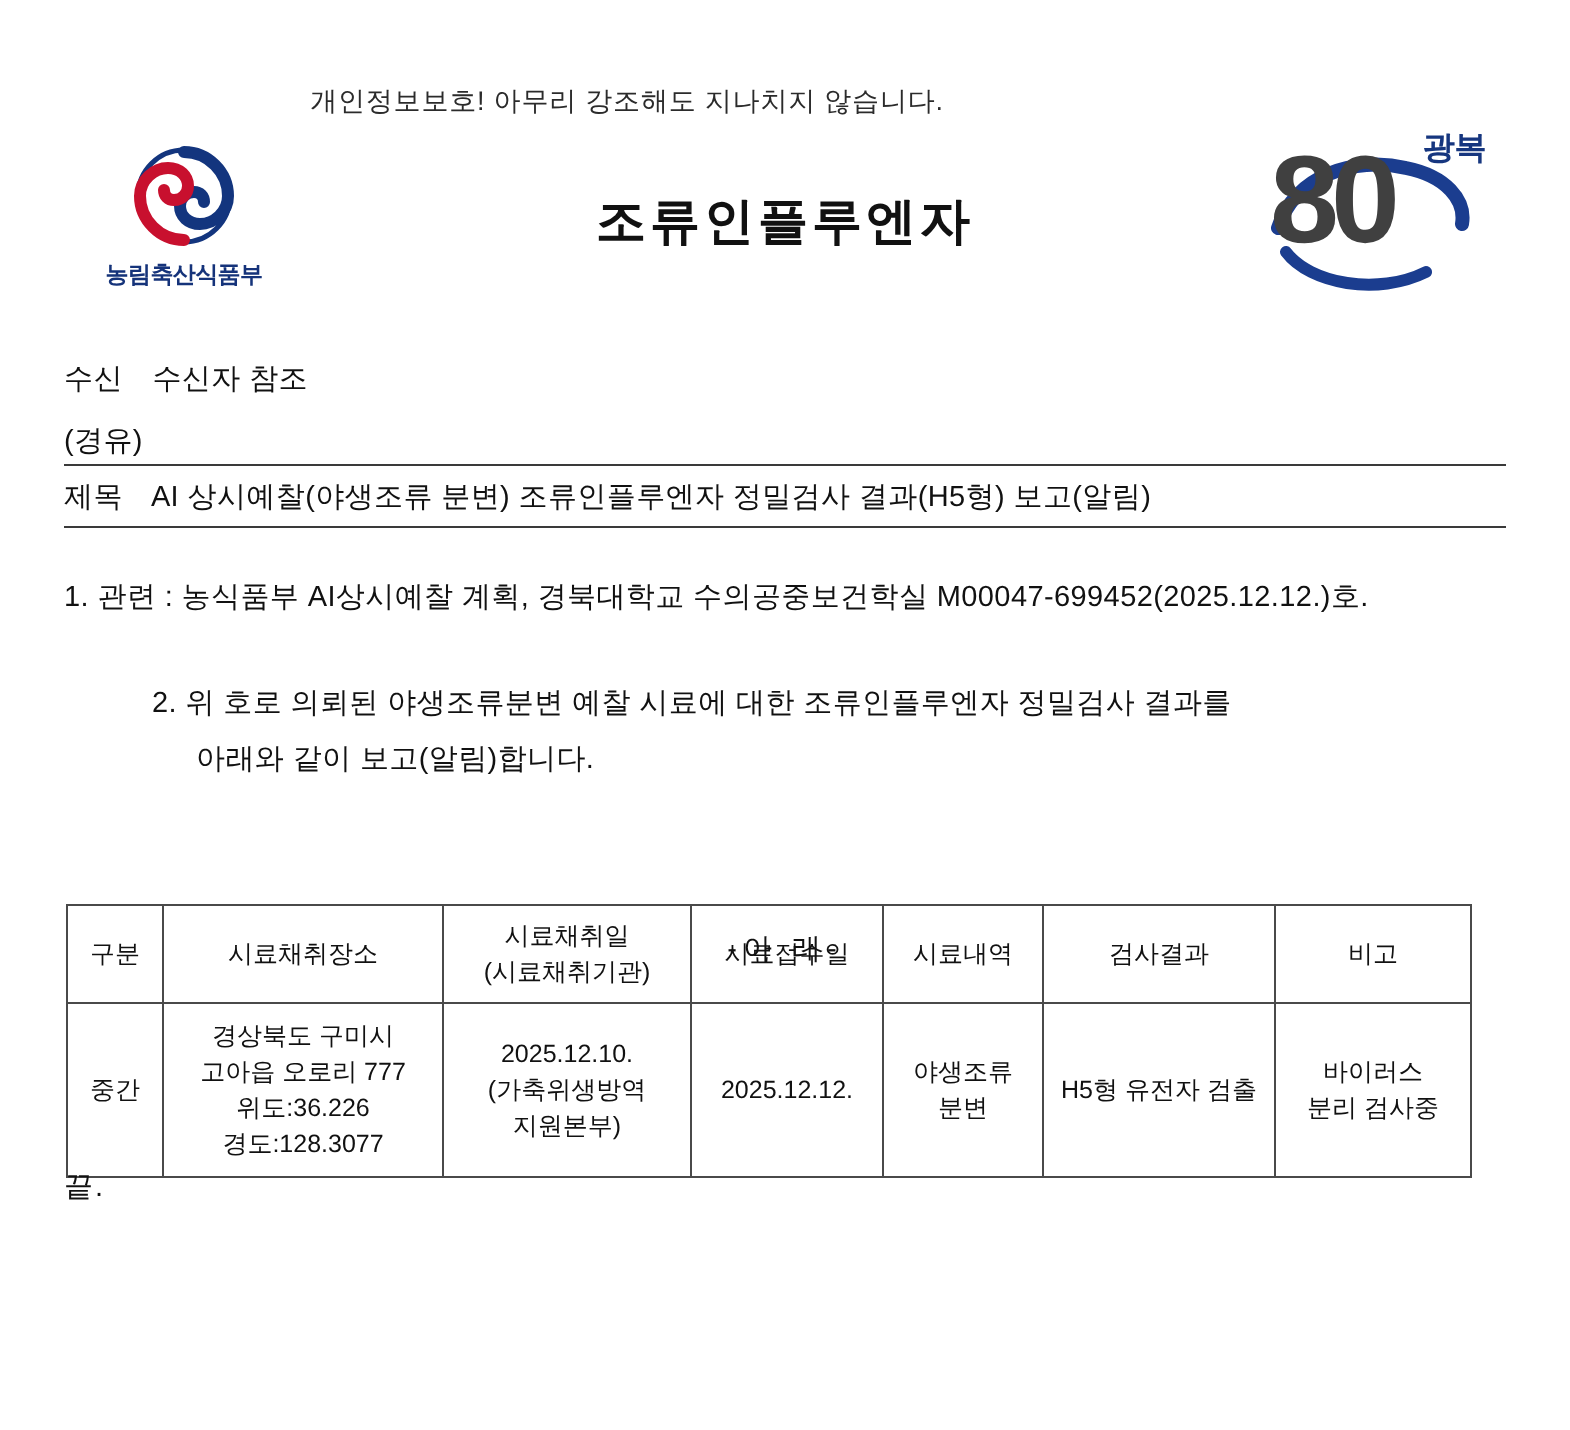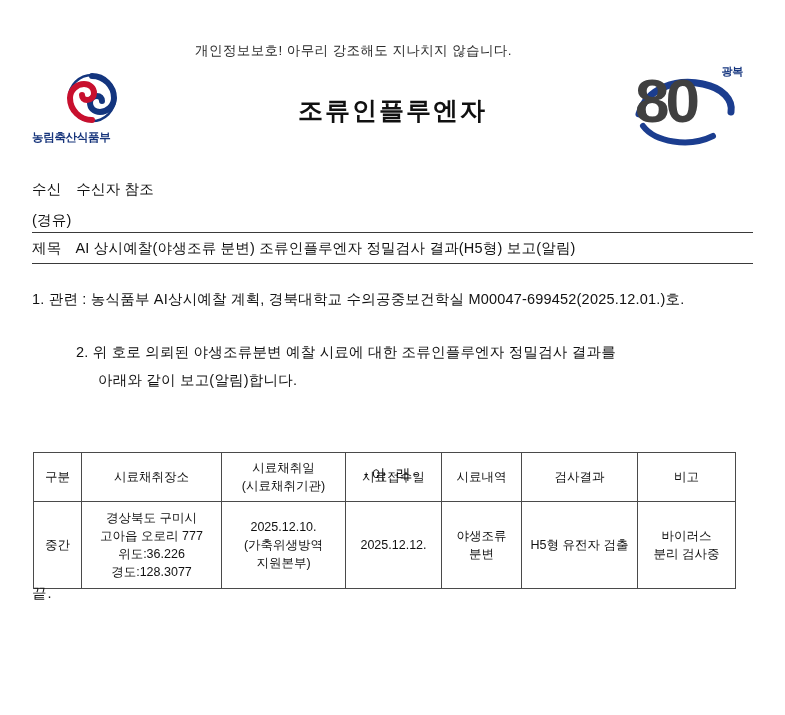--- a/index.html
+++ b/index.html
@@ -26,41 +26,41 @@
   
   .notice-line {
     position: absolute;
     top: 42px;
     left: 0;
     width: 627px;
     text-align: center;
     font-size: 13.5px;
     letter-spacing: 0.4px;
     color: #2b2b2b;
-    padding-left: 40px;
   }
 
   .org-title {
     position: absolute;
     top: 94px;
     left: 0;
     width: 785px;
     text-align: center;
     font-size: 25px;
     font-weight: bold;
     letter-spacing: 2px;
     color: #111111;
   }
 
   
   .emblem-left {
     position: absolute;
     top: 72px;
     left: 32px;
     width: 120px;
+    text-align: center;
   }
   .emblem-left .mark {
     width: 52px;
     height: 52px;
     margin: 0 auto;
     display: block;
   }
   .emblem-left .mark-label {
     margin-top: 6px;
     font-size: 11.5px;
@@ -74,21 +74,21 @@
     position: absolute;
     top: 62px;
     right: 42px;
     width: 110px;
     height: 82px;
   }
   .emblem-right .gb-label {
     position: absolute;
     top: 2px;
     right: 0px;
-    font-size: 11px;
+    font-size: 16px;
     color: #16367f;
     font-weight: bold;
     letter-spacing: -0.2px;
   }
   .emblem-right .eighty {
     position: absolute;
     top: 12px;
     left: 2px;
     font-size: 62px;
     font-weight: bold;
@@ -241,21 +241,21 @@
 
   <div class="hline hline-top"></div>
 
   <div class="field-row r-jemok">
     <span class="field-label">제목</span>
     <span>AI 상시예찰(야생조류 분변) 조류인플루엔자 정밀검사 결과(H5형) 보고(알림)</span>
   </div>
 
   <div class="hline hline-bottom"></div>
 
-  <div class="para p1">1. 관련 : 농식품부 AI상시예찰 계획, 경북대학교 수의공중보건학실 M00047-699452(2025.12.01.)호.</div>
+  <div class="para p1">1. 관련 : 농식품부 AI상시예찰 계획, 경북대학교 수의공중보건학실 M00047-699452(2025.12.12.)호.</div>
 
   <div class="para p2">
     <span>2. 위 호로 의뢰된 야생조류분변 예찰 시료에 대한 조류인플루엔자 정밀검사 결과를</span>
     <span class="indent">아래와 같이 보고(알림)합니다.</span>
   </div>
 
   <div class="arae">-아     래-</div>
 
   <div class="tbl-wrap">
     <table class="report">

